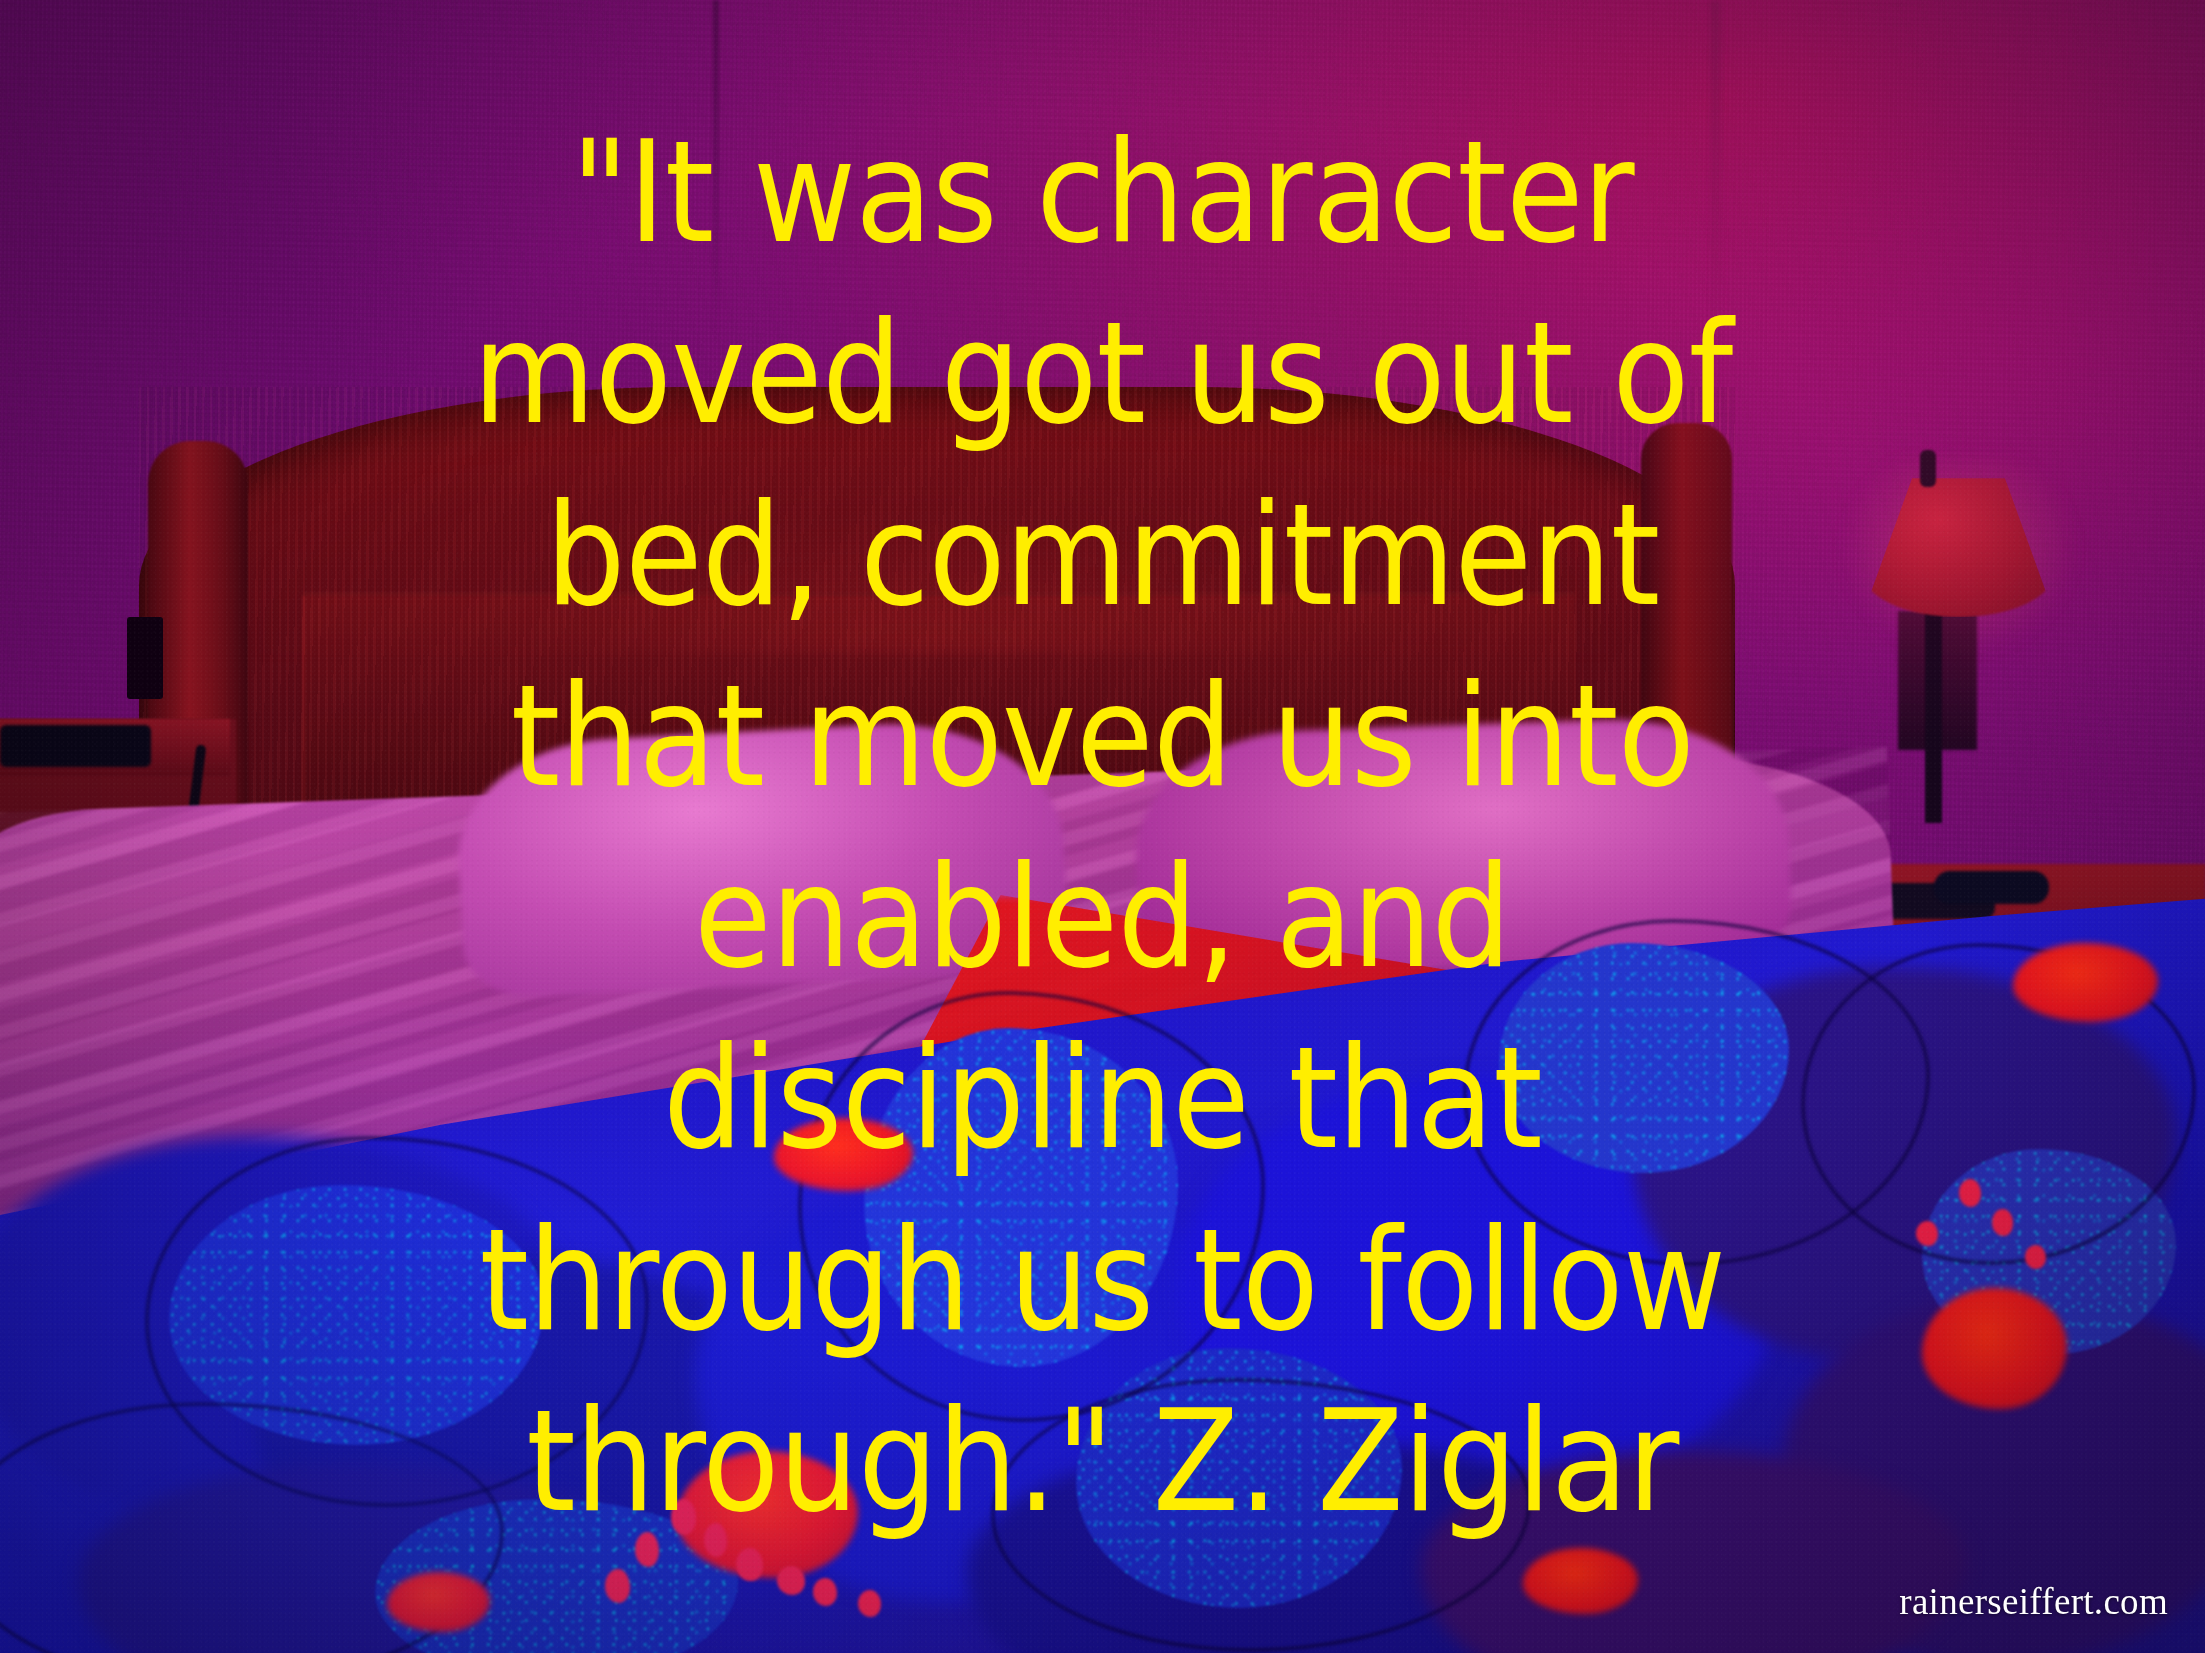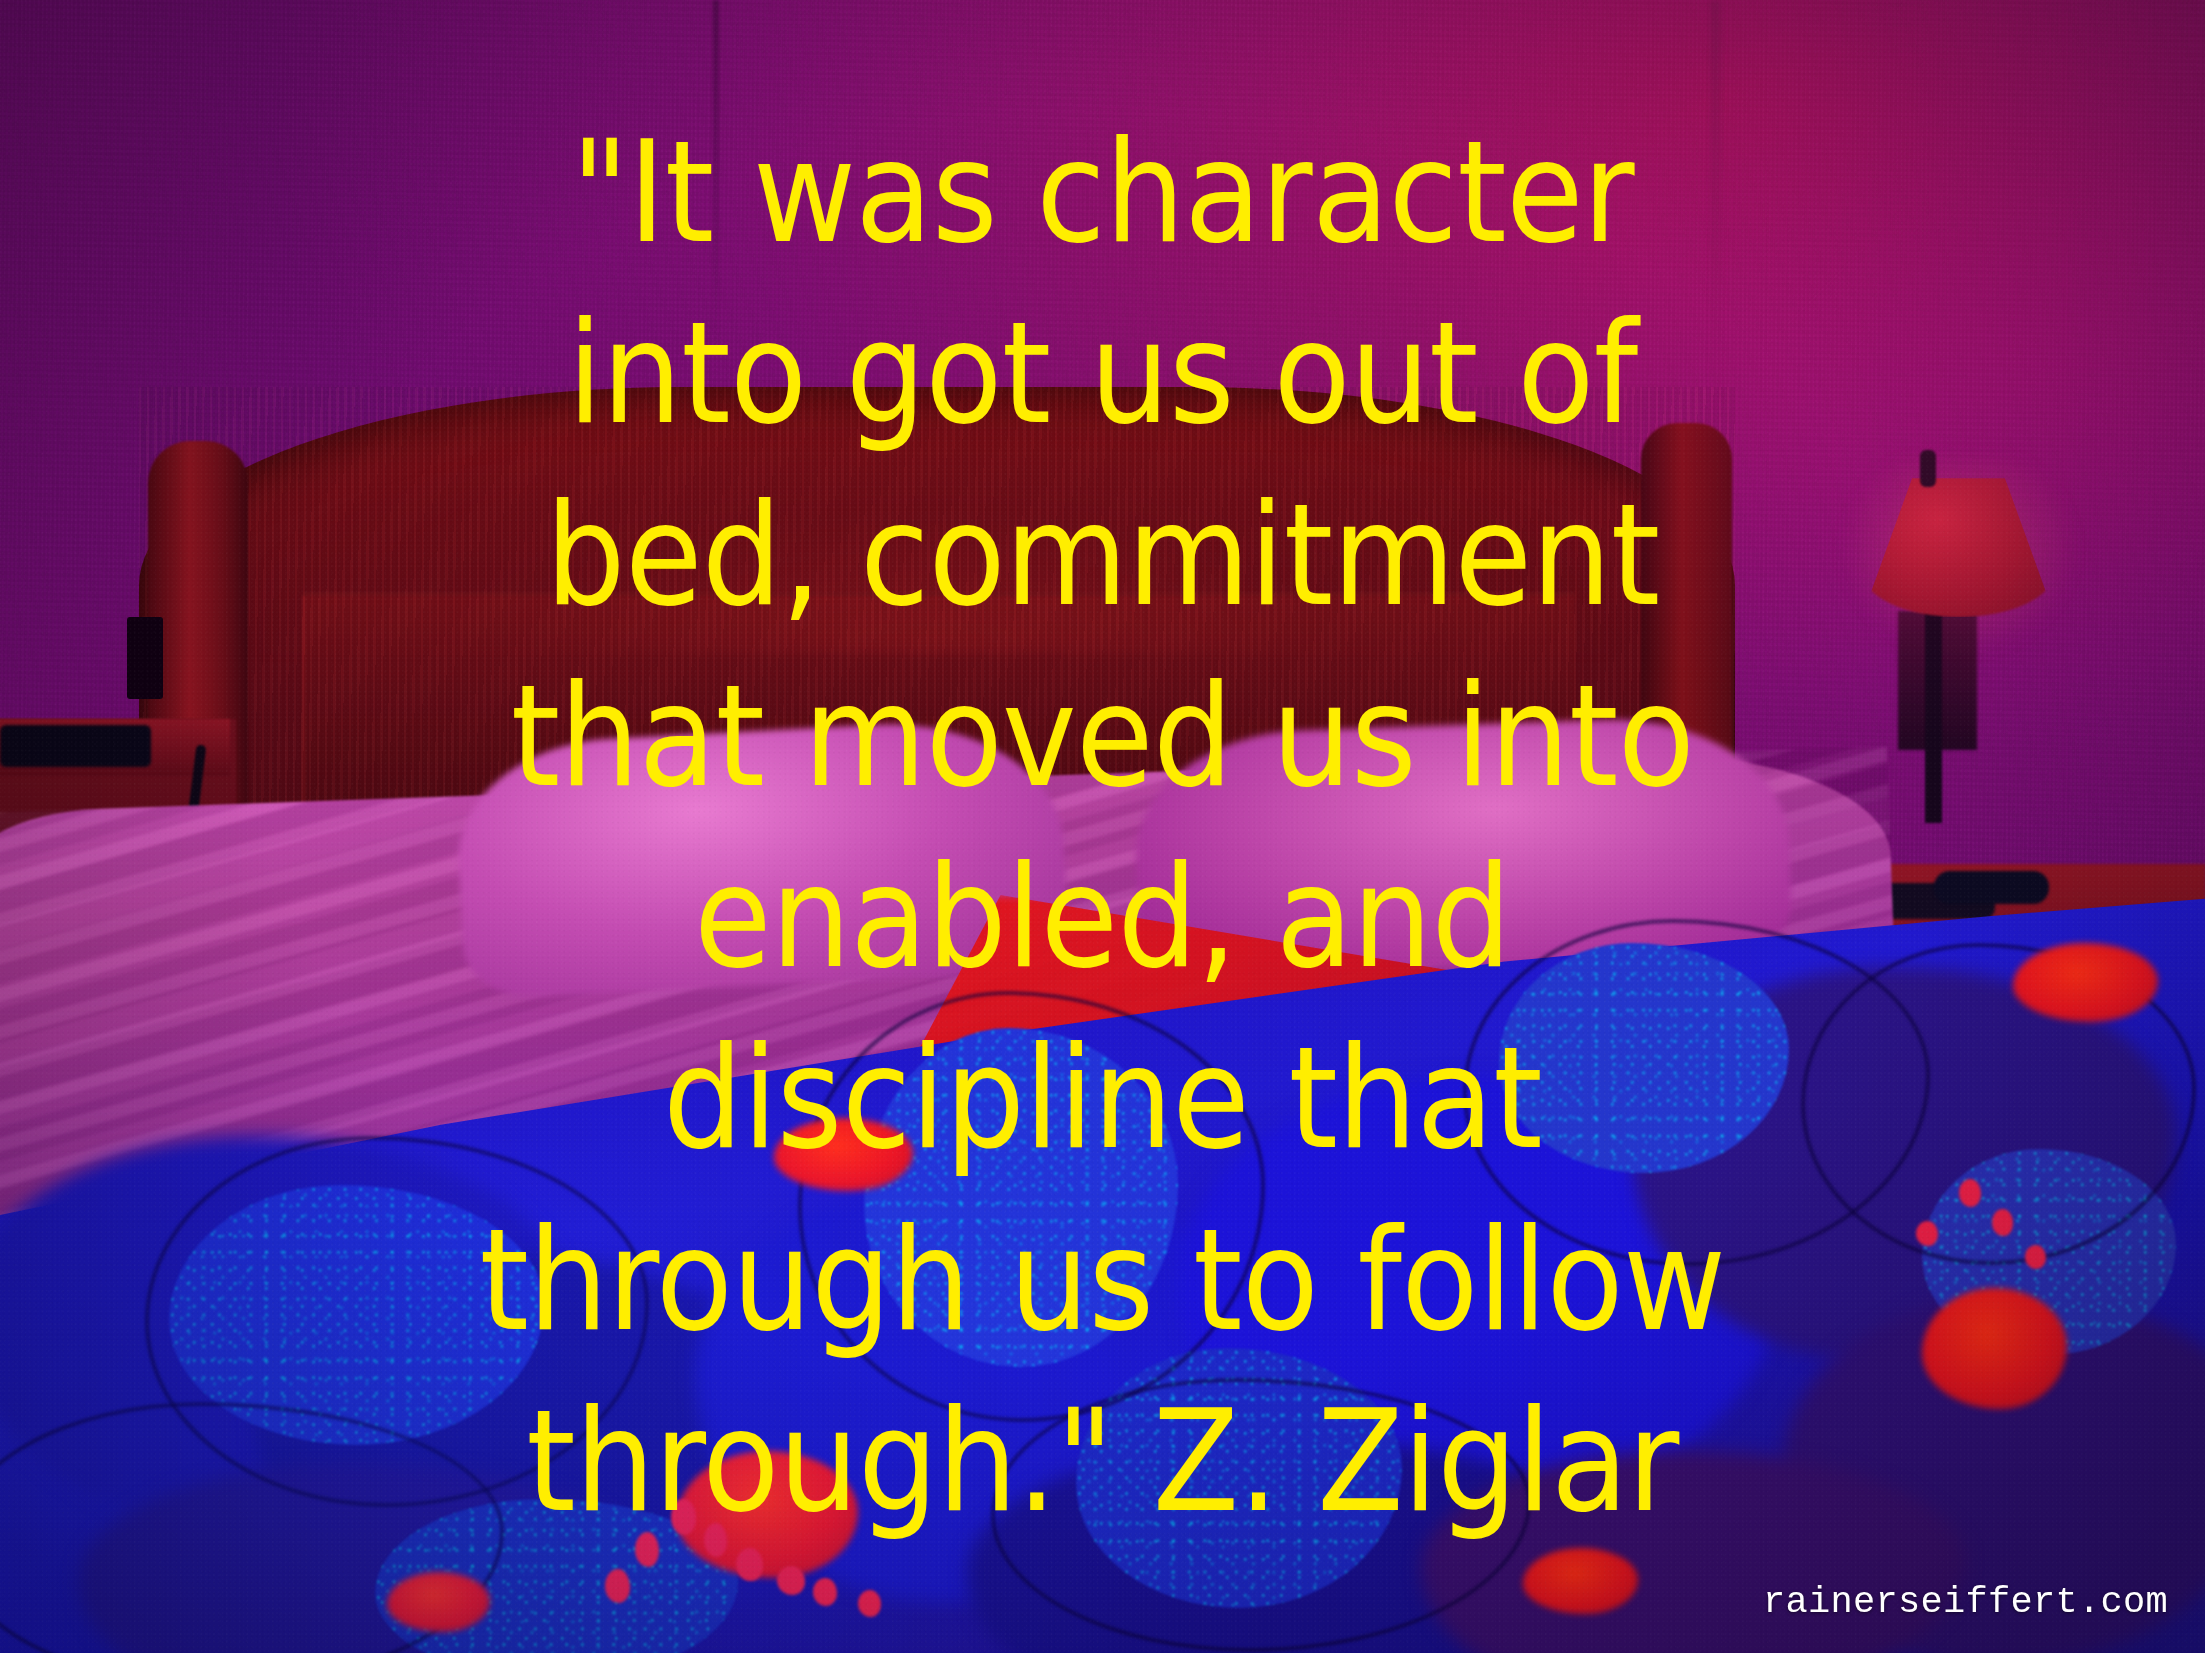--- a/index.html
+++ b/index.html
@@ -336,21 +336,21 @@
     pointer-events: none;
   }
   .quote .ln { display: block; }
 
   
   .watermark {
     position: absolute;
     right: 37px;
     bottom: 31px;
     color: #ffffff;
-    font-family: Liberation Mono, monospace;
+    font-family: Liberation Serif, serif;
     font-size: 37px;
     font-weight: 400;
     letter-spacing: 0.3px;
     text-shadow: 0 1.2px 3.6px rgba(0,0,0,.55);
   }
 </style>
 </head>
 <body>
 
 <div id="stage">
@@ -452,21 +452,21 @@
     <div class="q-dot" style="left:1916px; top:1221px; width:22px; height:25.4px;"></div>
     <div class="q-dot" style="left:2025px; top:1245px; width:20.6px; height:24px;"></div>
 
     <div class="photo-bloom"></div>
     <div class="photo-noise"></div>
     <div class="vignette"></div>
   </div>
 
   <div class="quote">
     <span class="ln">"It was character</span>
-    <span class="ln">into got us out of</span>
+    <span class="ln">moved got us out of</span>
     <span class="ln">bed, commitment</span>
     <span class="ln">that moved us into</span>
     <span class="ln">enabled, and</span>
     <span class="ln">discipline that</span>
     <span class="ln">through us to follow</span>
     <span class="ln">through." Z. Ziglar</span>
   </div>
 
   <div class="watermark">rainerseiffert.com</div>
 

